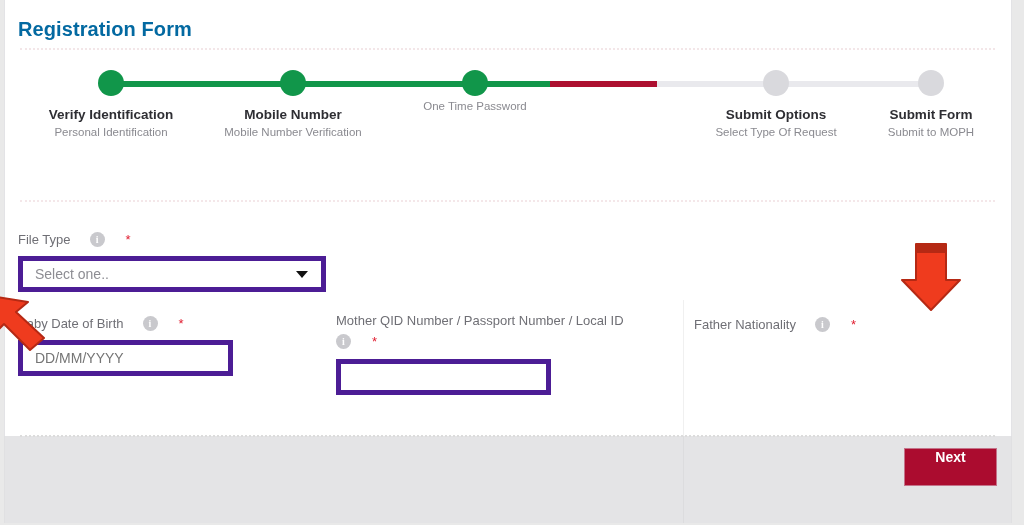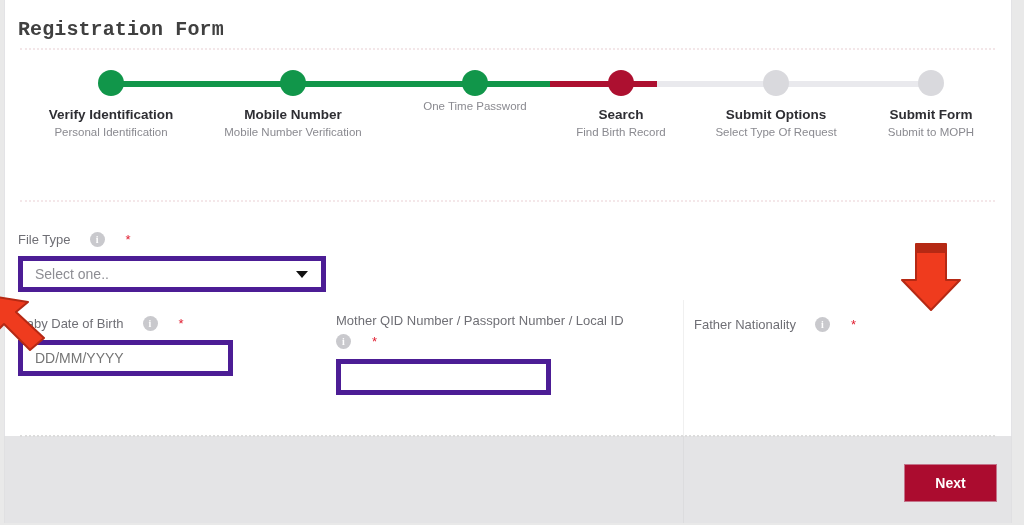--- a/index.html
+++ b/index.html
@@ -54,23 +54,22 @@
     width: 1px; height: 136px;
     background: #f0f0f0;
   }
 
   
   .page-title {
     position: absolute;
     left: 18px; top: 18px;
     font-size: 20px;
     font-weight: 600;
-    color: #404040;
+    color: #0369a1;
     letter-spacing: 0.1px;
-    font-family: Liberation Mono, monospace;
   }
 
   
   .divider {
     position: absolute;
     height: 0;
     border-top: 2px dotted #f2e3e6;
   }
   .divider-top    { left: 20px;  top: 48px;  width: 975px; border-top-color:#f3e6e8; }
   .divider-mid    { left: 20px;  top: 200px; width: 975px; border-top-color:#f4e7e9; }
@@ -180,29 +179,28 @@
   #f-filetype      { left: 18px;  top: 231px; width: 308px; }
   #f-dob           { left: 18px;  top: 315px; width: 308px; }
   #f-motherqid     { left: 336px; top: 312px; width: 308px; }
   #f-fathernat     { left: 694px; top: 316px; width: 308px; }
 
   #f-motherqid .field-label { max-width: 312px; }
 
   
   .next-btn {
     position: absolute;
-    left: 904px; top: 464px;
+    left: 904px; top: 448px;
     width: 93px; height: 38px;
     background: #ab0c2f;
     border: 1px solid #c4738a;
     color: #ffffff;
     font-size: 14px;
     font-weight: 600;
     display: flex;
-    align-items: center;
     justify-content: center;
     box-sizing: border-box;
     cursor: pointer;
   }
 
   
   .anno { position: absolute; pointer-events: none; }
   #anno-down { left: 898px; top: 240px; width: 66px; height: 72px; }
   #anno-left { left: -14px; top: 292px; width: 66px; height: 62px; }
 </style>
@@ -237,25 +235,20 @@
     </div>
     <div class="step" style="left:273px;">
       <div class="dot done"></div>
       <div class="step-label">Mobile Number</div>
       <div class="step-sub">Mobile Number Verification</div>
     </div>
     <div class="step" style="left:455px;">
       <div class="dot done"></div>
       <div class="step-sub">One Time Password</div>
     </div>
-    <div class="step" style="left:601px;">
-      <div class="dot active"></div>
-      <div class="step-label">Search</div>
-      <div class="step-sub">Find Birth Record</div>
-    </div>
     <div class="step" style="left:756px;">
       <div class="dot todo"></div>
       <div class="step-label">Submit Options</div>
       <div class="step-sub">Select Type Of Request</div>
     </div>
     <div class="step" style="left:911px;">
       <div class="dot todo"></div>
       <div class="step-label">Submit Form</div>
       <div class="step-sub">Submit to MOPH</div>
     </div>

